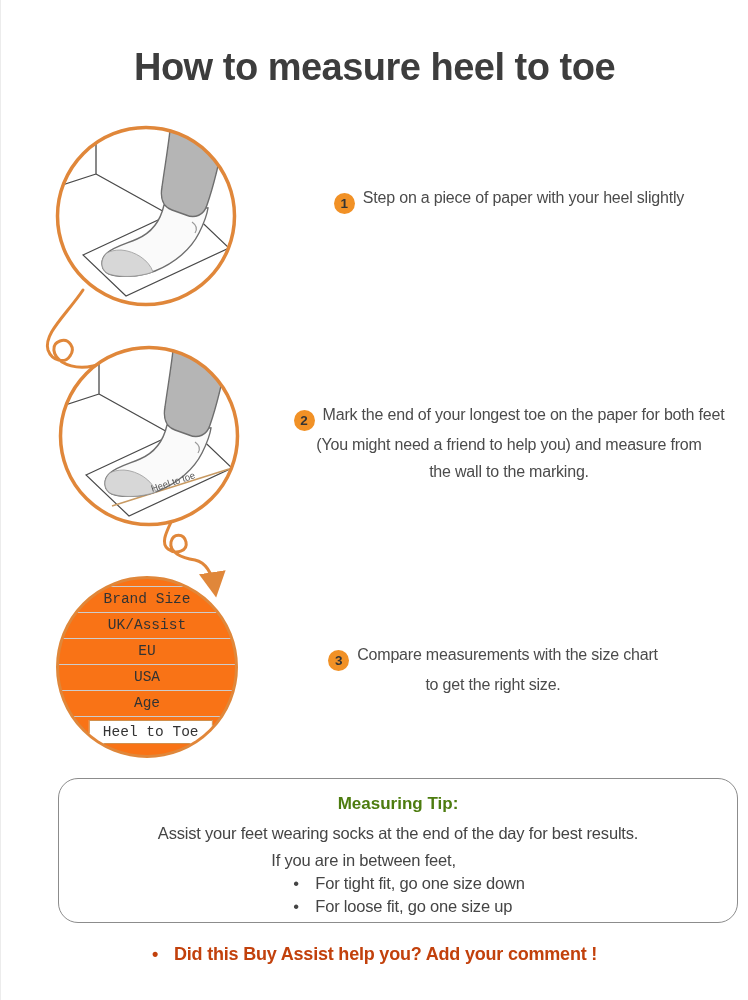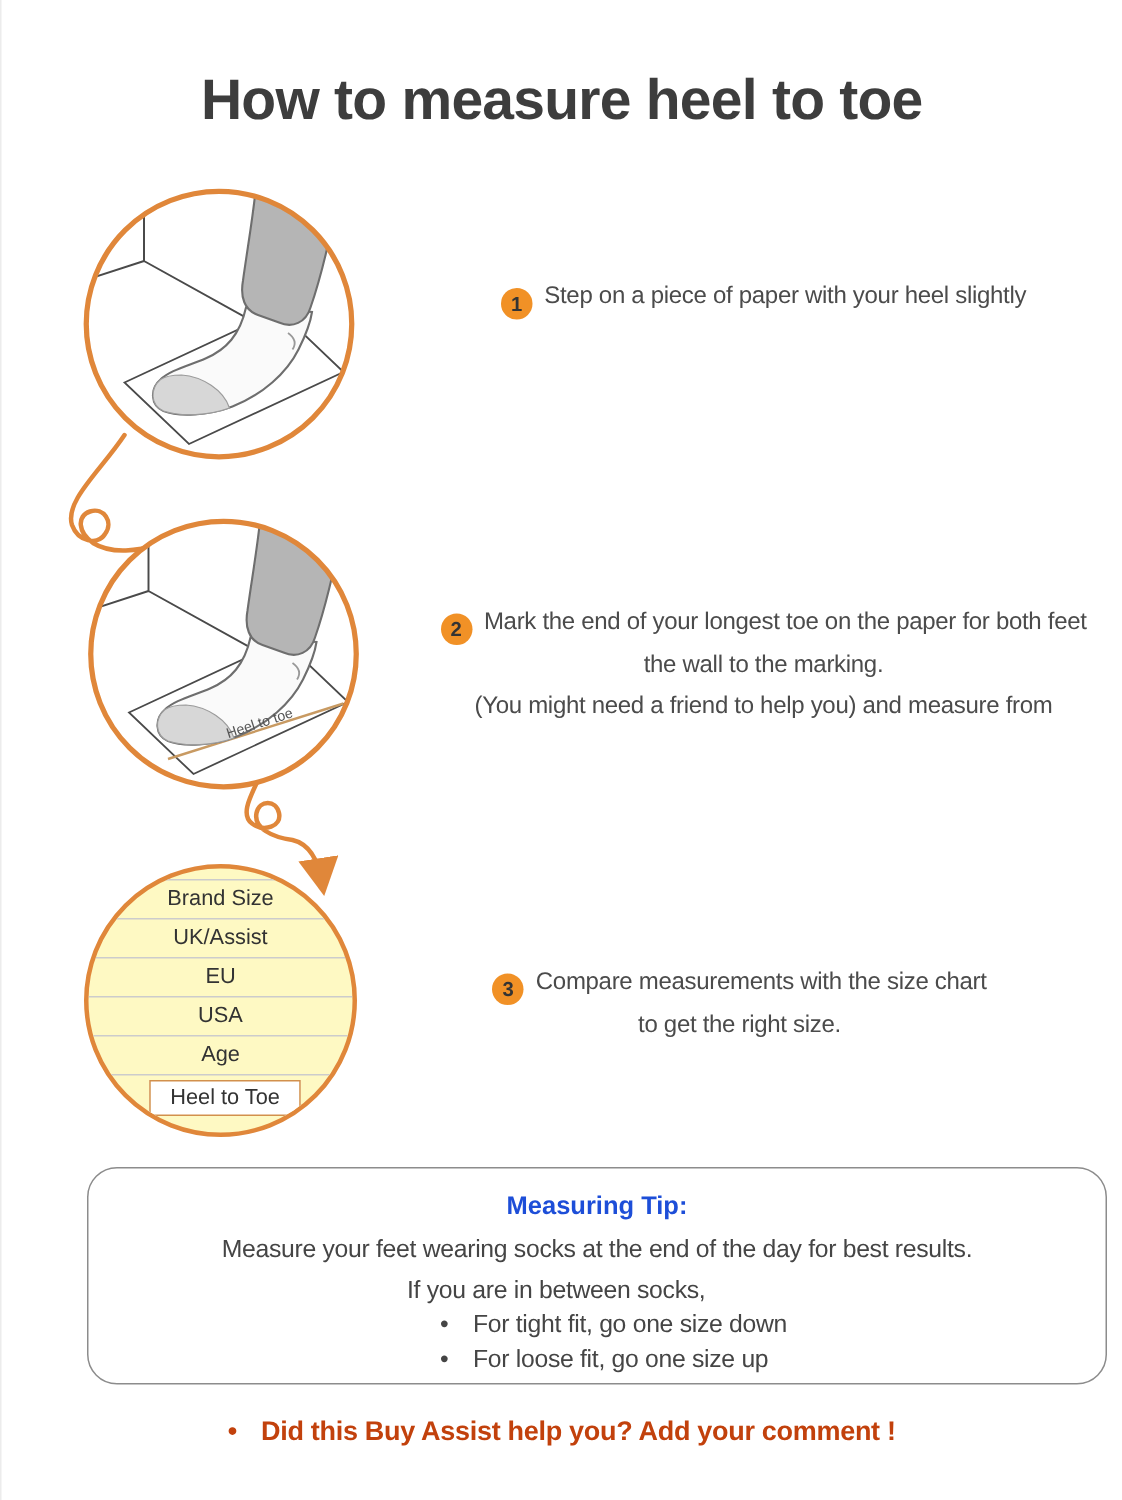--- a/index.html
+++ b/index.html
@@ -10,21 +10,21 @@
   }
   .page-title{
     position:absolute;top:46px;left:0;width:100%;margin:0;
     text-align:center;font-size:38px;font-weight:700;color:#3d3d3d;letter-spacing:-0.5px;
   }
   #connectors{position:absolute;left:0;top:0;pointer-events:none;}
   .circle-illus{position:absolute;}
   
   .size-circle{
     position:absolute;left:55px;top:576px;width:182px;height:182px;box-sizing:border-box;
-    border:3.5px solid #E0873A;border-radius:50%;background:#fef9c3;overflow:hidden;
+    border:3.5px solid #E0873A;border-radius:50%;background:#f97316;overflow:hidden;font-family:Liberation Mono, monospace;
   }
   .sc-divider{position:absolute;left:0;right:0;height:1px;background:#cccccc;}
   .sc-row{position:absolute;left:0;right:0;height:25px;line-height:25px;
     text-align:center;font-size:14.5px;color:#333;}
   .sc-box{
     position:absolute;left:50%;transform:translateX(-47%);top:141px;
     border:1.5px solid #D2904C;background:#fff;padding:1px 13px;
     font-size:14.5px;color:#333;line-height:20px;white-space:nowrap;
   }
   
@@ -34,21 +34,21 @@
     display:inline-flex;align-items:center;justify-content:center;
     width:21px;height:21px;border-radius:50%;background:#F19126;color:#343434;
     font-size:13.5px;font-weight:700;letter-spacing:0;margin-right:8px;vertical-align:-5px;
   }
   
   .tipbox{
     position:absolute;left:57px;top:778px;width:680px;height:145px;box-sizing:border-box;
     border:1.5px solid #8c8c8c;border-radius:20px;background:#fff;
     text-align:center;color:#454545;
   }
-  .tip-title{margin-top:13px;font-size:17px;font-weight:700;color:#1d4ed8;line-height:24px;}
+  .tip-title{margin-top:13px;font-size:17px;font-weight:700;color:#4d7c0f;line-height:24px;}
   .tip-line1{margin-top:5px;font-size:16.5px;line-height:24px;letter-spacing:-0.2px;}
   .tip-sub{display:inline-block;text-align:left;margin-top:3px;font-size:16.5px;letter-spacing:-0.2px;}
   .tip-line2{line-height:24px;}
   .tip-bullet{line-height:23px;padding-left:22px;}
   .tip-bullet .dot{display:inline-block;width:22px;color:#454545;}
   
   .footer{
     position:absolute;left:0;top:944px;width:100%;text-align:center;
     font-size:18px;font-weight:700;color:#c2410c;letter-spacing:-0.2px;
   }
@@ -127,36 +127,36 @@
   <div class="step" style="left:268px;top:184px">
     <div class="sline">
       <span class="badge">1</span><span>Step on a piece of paper with your heel slightly</span>
     </div>
   </div>
 
   <div class="step" style="left:268px;top:401px">
     <div class="sline">
       <span class="badge">2</span><span>Mark the end of your longest toe on the paper for both feet</span>
     </div>
+    <div class="sline">(You might need a friend to help you) and measure from</div>
     <div class="sline">the wall to the marking.</div>
-    <div class="sline">(You might need a friend to help you) and measure from</div>
   </div>
 
   <div class="step" style="left:252px;top:641px">
     <div class="sline">
       <span class="badge">3</span><span>Compare measurements with the size chart</span>
     </div>
     <div class="sline">to get the right size.</div>
   </div>
 
   <div class="tipbox">
     <div class="tip-title">Measuring Tip:</div>
-    <div class="tip-line1">Measure your feet wearing socks at the end of the day for best results.</div>
+    <div class="tip-line1">Assist your feet wearing socks at the end of the day for best results.</div>
     <div class="tip-sub">
-      <div class="tip-line2">If you are in between socks,</div>
+      <div class="tip-line2">If you are in between feet,</div>
       <div class="tip-bullet">
         <span class="dot">•</span><span>For tight fit, go one size down</span>
       </div>
       <div class="tip-bullet">
         <span class="dot">•</span><span>For loose fit, go one size up</span>
       </div>
     </div>
   </div>
 
   <div class="footer">

